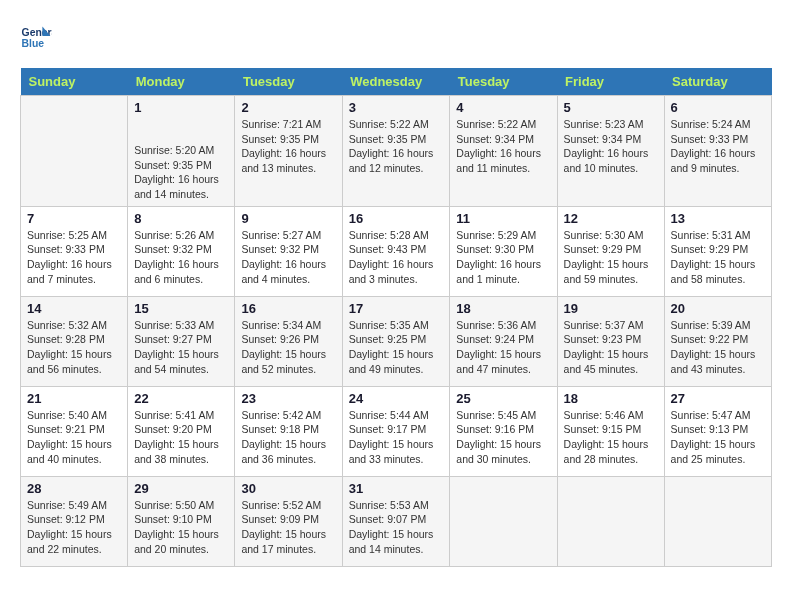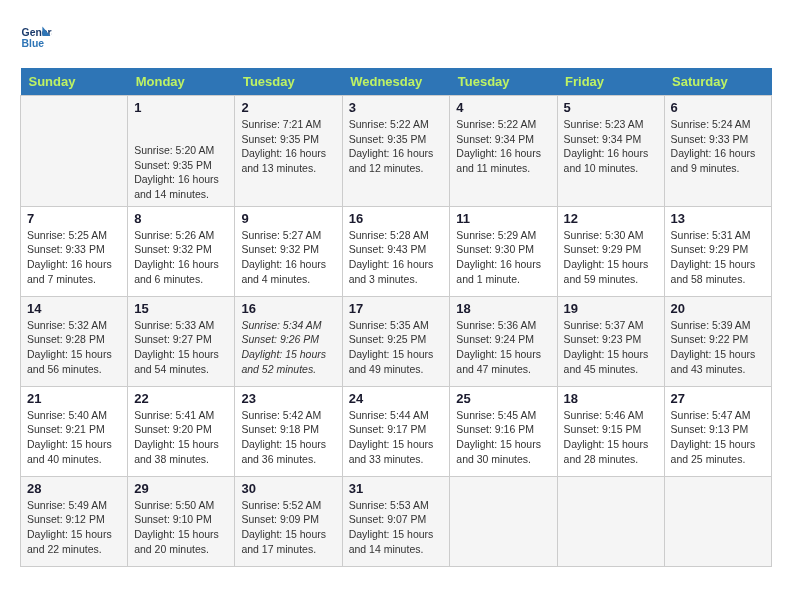--- a/index.html
+++ b/index.html
@@ -218,21 +218,21 @@
         </td>
         <td>
           <span class="day-number">15</span>
           <div class="day-info" style="white-space: pre-line;">Sunrise: 5:33 AM
 Sunset: 9:27 PM
 Daylight: 15 hours
 and 54 minutes.</div>
         </td>
         <td>
           <span class="day-number">16</span>
-          <div class="day-info" style="white-space: pre-line; font-style: italic;">Sunrise: 5:34 AM
+          <div class="day-info" style="white-space: pre-line;">Sunrise: 5:34 AM
 Sunset: 9:26 PM
 Daylight: 15 hours
 and 52 minutes.</div>
         </td>
         <td>
           <span class="day-number">17</span>
           <div class="day-info" style="white-space: pre-line;">Sunrise: 5:35 AM
 Sunset: 9:25 PM
 Daylight: 15 hours
 and 49 minutes.</div>

